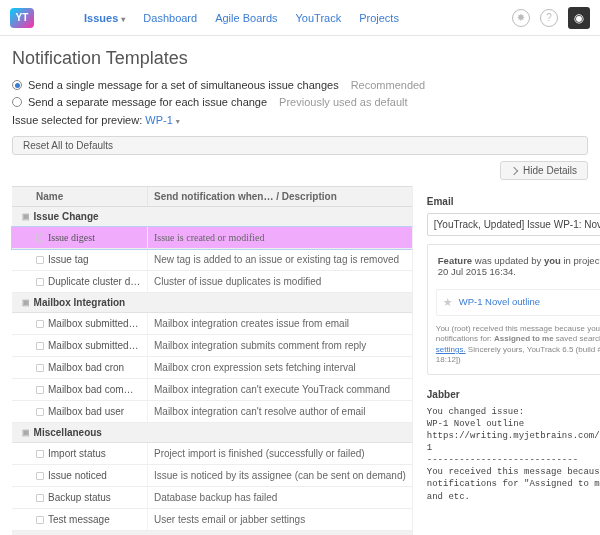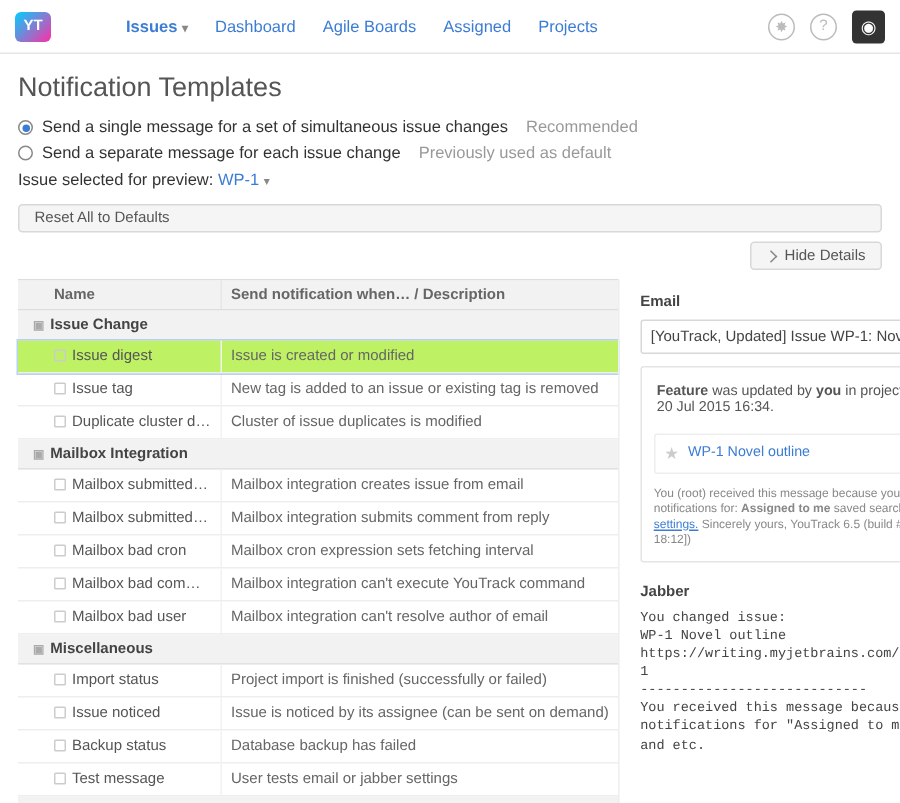--- a/index.html
+++ b/index.html
@@ -23,21 +23,21 @@
   .toolbar { display:flex; margin-top:10px; gap:6px;flex-direction:column; }
   .btn { background:#f5f5f5; border:1px solid #d8d8d8; border-radius:3px; padding:3px 10px; font-size:10px; color:#555; cursor:pointer; }
   .btn-right { margin-left:auto; display:flex; align-items:center; gap:4px;}
   .content { display:flex; margin-top:6px; }
   .left { flex: 0 0 312px; border-top:1px solid #ddd;}
   .th-row { display:flex; background:#f2f2f2; border-bottom:1px solid #ddd; font-size:10px; font-weight:600; color:#666;justify-content:flex-end;}
   .th-name { width:136px; padding:4px 8px 4px 24px; border-right:1px solid #e6e6e6;}
   .th-desc { flex:1; padding:4px 6px;}
   .grp { background:#f2f2f2; border-bottom:1px solid #e2e2e2; padding:4px 6px 4px 10px; font-size:10px; font-weight:600; color:#444; display:flex; align-items:center; gap:4px;}
   .row { display:flex; border-bottom:1px solid #eee; font-size:10px; color:#555;}
-  .row.sel { background:#bef264; outline:1px solid #b8d1f0;}
+  .row.sel { background:#f0abfc; outline:1px solid #b8d1f0;font-family:Liberation Serif, serif;}
   .cell-name { width:136px; padding:5px 6px 5px 24px; border-right:1px solid #f2f2f2; white-space:nowrap; overflow:hidden; text-overflow:ellipsis;}
   .cell-desc { flex:1; padding:5px 6px; white-space:nowrap; overflow:hidden; text-overflow:ellipsis; color:#666;}
   .tpl .cell-name { color:#3b7cd4; font-weight:600;}
   .right { flex:1; padding: 10px 12px 4px 14px; font-size:10px; border-left:1px solid #eee;}
   .sec-label { font-weight:600; color:#444; margin-bottom:6px; font-size:10px;}
   .subject-box { border:1px solid #d8d8d8; padding:5px 6px; border-radius:2px; margin-bottom:8px; font-size:10px; color:#444;}
   .body-box { border:1px solid #e4e4e4; border-radius:2px; padding:8px; font-size:9.5px; color:#555; margin-bottom:14px;}
   .body-main { padding: 2px 2px 8px 2px;}
   .issue-line { display:flex; align-items:flex-start; gap:6px; border:1px solid #eee; padding:6px; border-radius:2px; position:relative; margin-top:4px;}
   .star { color:#ccc; font-size:11px;}
@@ -49,21 +49,21 @@
 </style>
 </head>
 <body>
 
 <div class="topbar">
   <div class="logo">YT</div>
   <div class="nav">
     <span class="nav-item sel"><span>Issues</span> <span class="tri">▾</span></span>
     <span class="nav-item">Dashboard</span>
     <span class="nav-item">Agile Boards</span>
-    <span class="nav-item">Assigned</span>
+    <span class="nav-item">YouTrack</span>
     <span class="nav-item">Projects</span>
   </div>
   <div class="topbar-right">
     <div class="icon-circle">✸</div>
     <div class="icon-circle">?</div>
     <div class="avatar">◉</div>
   </div>
 </div>
 
 <div class="page">

